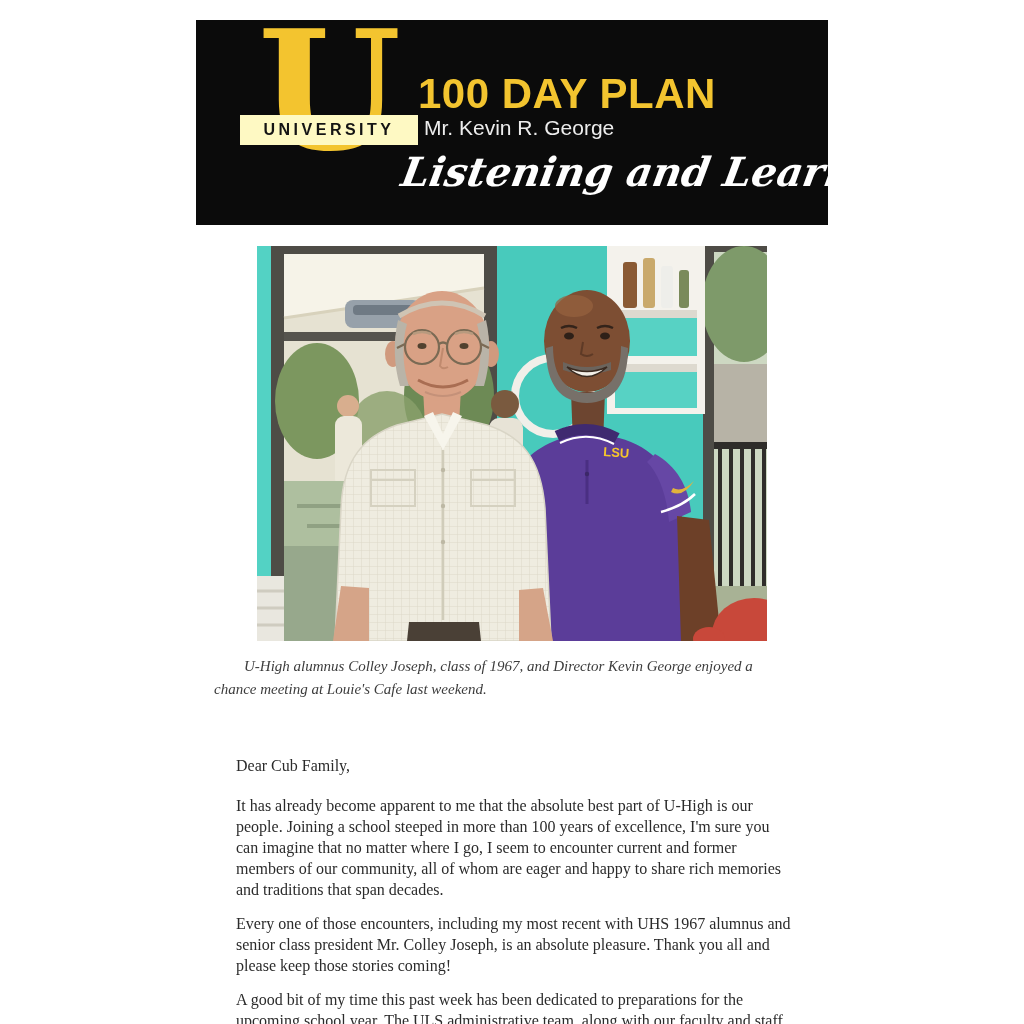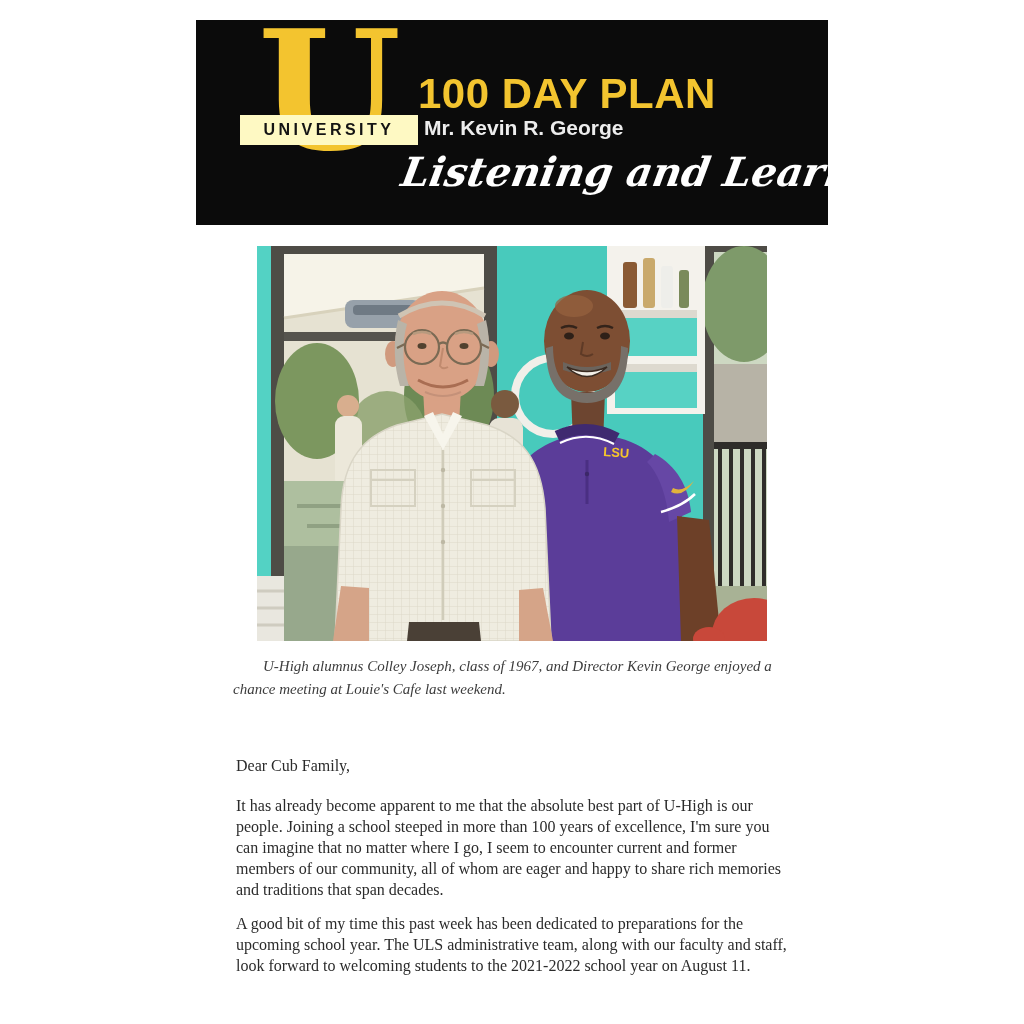--- a/index.html
+++ b/index.html
@@ -23,34 +23,34 @@
     font-size:16px;letter-spacing:3.5px;color:#141414;
   }
   .banner-title{
     position:absolute;left:222px;top:50px;
     font-family:"Liberation Sans", sans-serif;font-weight:bold;
     font-size:42px;letter-spacing:.5px;color:#f3c42f;white-space:nowrap;
   }
   .banner-subtitle{
     position:absolute;left:228px;top:96px;
     font-family:"Liberation Sans", sans-serif;
-    font-size:21px;color:#ededed;white-space:nowrap;font-weight:bold;
+    font-size:21px;color:#ededed;white-space:nowrap;
   }
   .banner-tagline{
     position:absolute;left:206px;top:128px;
     font-family:"DejaVu Serif", serif;font-style:italic;font-weight:bold;
     font-size:40px;color:#ffffff;white-space:nowrap;
     transform:skewX(-10deg);letter-spacing:0px;
   }
   
   figure{margin:0;}
   .photo{width:510px;height:395px;margin:21px auto 0;display:block;}
   
   .caption{
-    margin:14px 36px 0 37px;width:540px;
+    margin:14px 36px 0 18px;width:540px;
     font-style:italic;font-size:15px;line-height:23px;color:#3c3c3c;
     text-indent:30px;
   }
   
   .letter{margin:54px 34px 0 36px;width:562px;font-size:16px;line-height:21px;color:#2b2b2b;}
   .letter p{margin:0 0 13px 4px;}
   .letter .greeting{margin-bottom:19px;}
 </style>
 </head>
 <body>
@@ -194,16 +194,17 @@
         <path d="M0,345 H27 M0,362 H27 M0,379 H27" stroke="#cfccc0" stroke-width="3"></path>
       </g>
     </svg>
 
     <figcaption class="caption">U-High alumnus Colley Joseph, class of 1967, and Director Kevin George enjoyed a chance meeting at Louie's Cafe last weekend.</figcaption>
   </figure>
 
   <div class="letter">
     <p class="greeting">Dear Cub Family,</p>
     <p>It has already become apparent to me that the absolute best part of U-High is our people. Joining a school steeped in more than 100 years of excellence, I'm sure you can imagine that no matter where I go, I seem to encounter current and former members of our community, all of whom are eager and happy to share rich memories and traditions that span decades.</p>
+    <p>Every one of those encounters, including my most recent with UHS 1967 alumnus and senior class president Mr. Colley Joseph, is an absolute pleasure. Thank you all and please keep those stories coming!</p>
     <p><span>A good bit of my time this past week has been dedicated to preparations for the upcoming school year. The ULS administrative team, along with our faculty and staff, look forward to welcoming students to the 2021-2022 school year on August 11. </span></p>
   </div>
 
 </div>
 
 </body></html>

